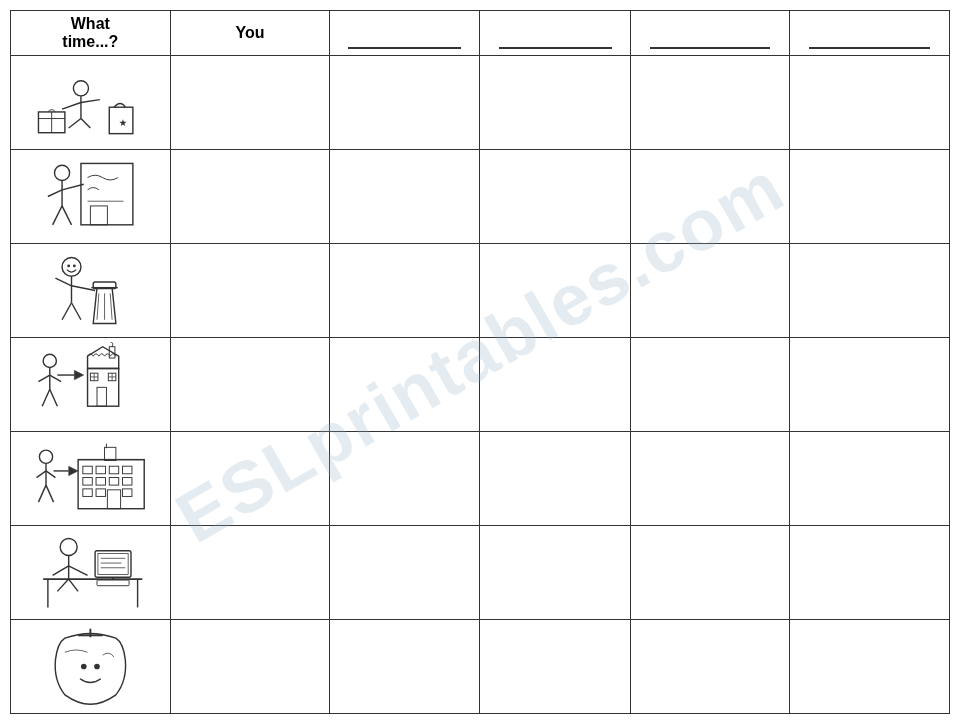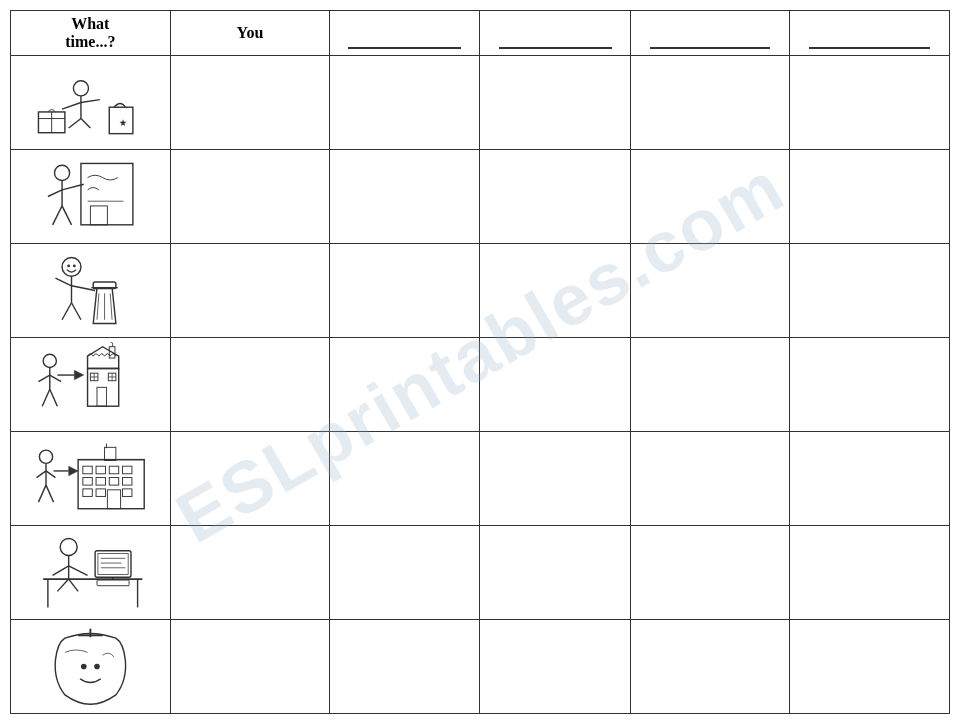--- a/index.html
+++ b/index.html
@@ -29,21 +29,20 @@
       white-space: nowrap;
       pointer-events: none;
       z-index: 10;
       letter-spacing: 2px;
     }
     table {
       border-collapse: collapse;
       width: 100%;
       height: 100%;
       table-layout: fixed;
-      font-family: Liberation Serif, serif;
     }
     th, td {
       border: 1.5px solid #333;
       text-align: center;
       vertical-align: middle;
       padding: 4px;
     }
     .header-cell {
       font-size: 16px;
       font-weight: bold;

